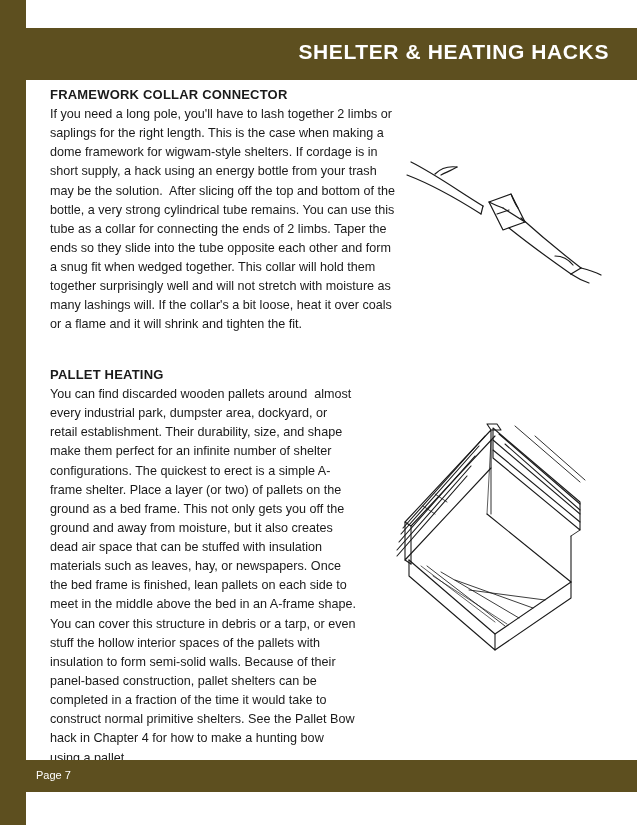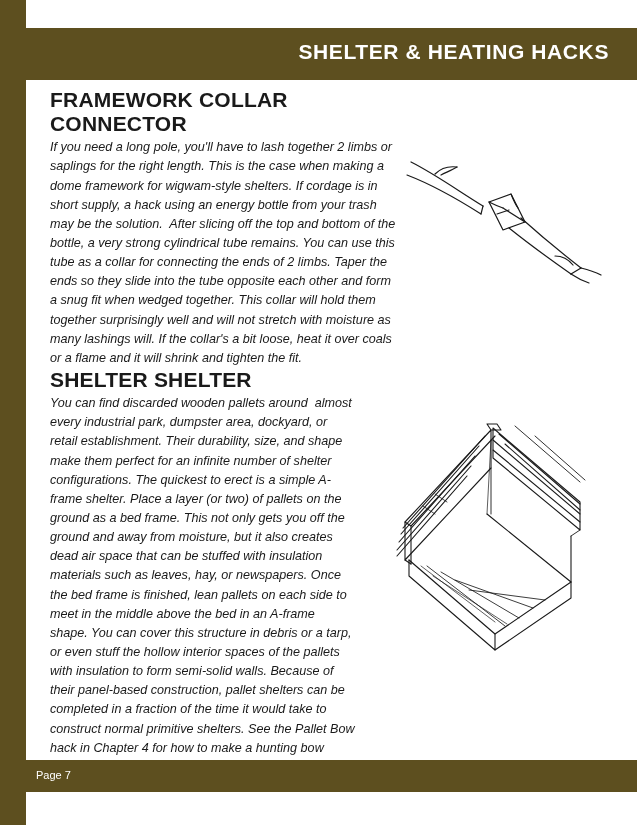--- a/index.html
+++ b/index.html
@@ -70,37 +70,36 @@
   .content {
     position: absolute;
     left: 50px;
     top: 88px;
     width: 560px;
   }
   .section {
     position: relative;
   }
   .sec-title {
-    font-size: 21px;
+    font-size: 13px;
     font-weight: bold;
     color: #1a1a1a;
     letter-spacing: 0.2px;
     line-height: 1.15;
     margin: 0 0 2px 0;
     font-family: "Liberation Sans", sans-serif;
   }
   .sec-body {
     font-size: 12.6px;
     line-height: 1.52;
     color: #1a1a1a;
     text-align: left;
     margin: 0;
     font-family: "Liberation Sans", sans-serif;
     white-space: pre-wrap;
-    font-style: italic;
   }
   
   #section-collar {
     position: absolute;
     left: 0;
     top: 0;
     width: 560px;
   }
   #section-collar .sec-title {
     width: 330px;
@@ -176,21 +175,21 @@
 
             <path d="M176 124 C184 126 190 128 196 131"></path>
             <path d="M166 130 C172 134 178 137 184 139"></path>
             <path d="M150 112 C158 112 164 116 168 121"></path>
           </g>
         </svg>
       </div>
     </div>
 
     <div class="section" id="section-pallet">
-      <h2 class="sec-title">SHELTER SHELTER</h2>
+      <h2 class="sec-title">PALLET HEATING</h2>
       <p class="sec-body">You can find discarded wooden pallets around  almost every industrial park, dumpster area, dockyard, or retail establishment. Their durability, size, and shape make them perfect for an infinite number of shelter configurations. The quickest to erect is a simple A-frame shelter. Place a layer (or two) of pallets on the ground as a bed frame. This not only gets you off the ground and away from moisture, but it also creates dead air space that can be stuffed with insulation materials such as leaves, hay, or newspapers. Once the bed frame is finished, lean pallets on each side to meet in the middle above the bed in an A-frame shape. You can cover this structure in debris or a tarp, or even stuff the hollow interior spaces of the pallets with insulation to form semi-solid walls. Because of their panel-based construction, pallet shelters can be completed in a fraction of the time it would take to construct normal primitive shelters. See the Pallet Bow hack in Chapter 4 for how to make a hunting bow using a pallet.</p>
 
       <div class="fig-pallet">
         <svg viewBox="0 0 230 245" width="230" height="245" xmlns="http://www.w3.org/2000/svg">
           <g fill="none" stroke="#1a1a1a" stroke-width="1.1" stroke-linecap="round" stroke-linejoin="round">
 
             <path d="M118 18 L205 92 L205 120 L118 48 Z"></path>
             <path d="M124 24 L205 94"></path>
             <path d="M130 34 L205 100"></path>
             <path d="M118 30 L205 104"></path>

